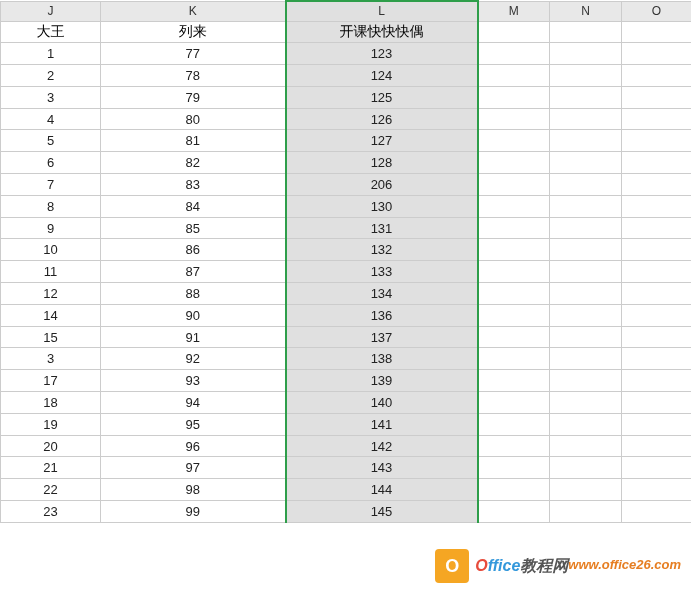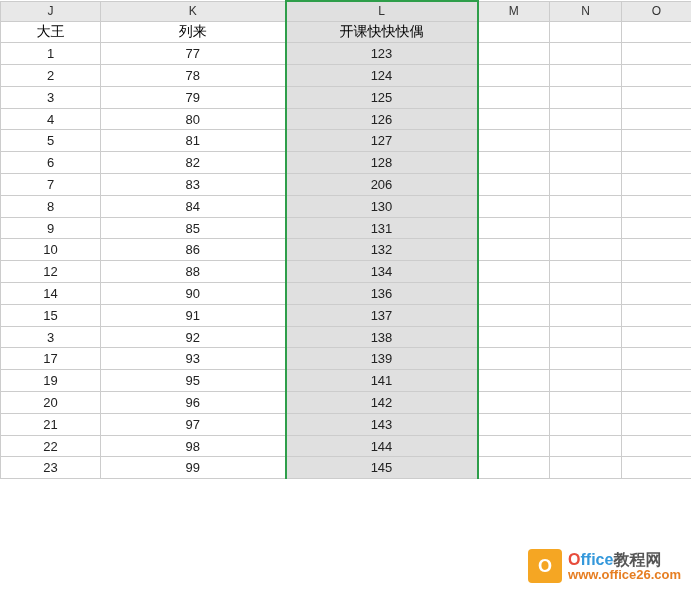--- a/index.html
+++ b/index.html
@@ -65,22 +65,23 @@
       border-radius: 4px;
       display: flex;
       align-items: center;
       justify-content: center;
       color: #fff;
       font-weight: bold;
       font-size: 18px;
     }
     .wm-text {
       display: flex;
-      flex-direction: column;
+      flex-direction: row;
       line-height: 1;
+      font-style: italic;
     }
     .wm-title {
       font-size: 16px;
       font-weight: bold;
     }
     .wm-title .o1 { color: #e74c3c; }
     .wm-title .o2 { color: #3498db; }
     .wm-title .o3 { color: #555; }
     .wm-url {
       color: #e67e22;
@@ -194,20 +195,28 @@
       </tr>
       <tr>
         <td>10</td>
         <td>86</td>
         <td class="selected-col sel-left sel-right">132</td>
         <td></td>
         <td></td>
         <td></td>
       </tr>
       <tr>
+        <td>11</td>
+        <td>87</td>
+        <td class="selected-col sel-left sel-right">133</td>
+        <td></td>
+        <td></td>
+        <td></td>
+      </tr>
+      <tr>
         <td>12</td>
         <td>88</td>
         <td class="selected-col sel-left sel-right">134</td>
         <td></td>
         <td></td>
         <td></td>
       </tr>
       <tr>
         <td>14</td>
         <td>90</td>
@@ -229,20 +238,28 @@
         <td>92</td>
         <td class="selected-col sel-left sel-right">138</td>
         <td></td>
         <td></td>
         <td></td>
       </tr>
       <tr>
         <td>17</td>
         <td>93</td>
         <td class="selected-col sel-left sel-right">139</td>
+        <td></td>
+        <td></td>
+        <td></td>
+      </tr>
+      <tr>
+        <td>18</td>
+        <td>94</td>
+        <td class="selected-col sel-left sel-right">140</td>
         <td></td>
         <td></td>
         <td></td>
       </tr>
       <tr>
         <td>19</td>
         <td>95</td>
         <td class="selected-col sel-left sel-right">141</td>
         <td></td>
         <td></td>

